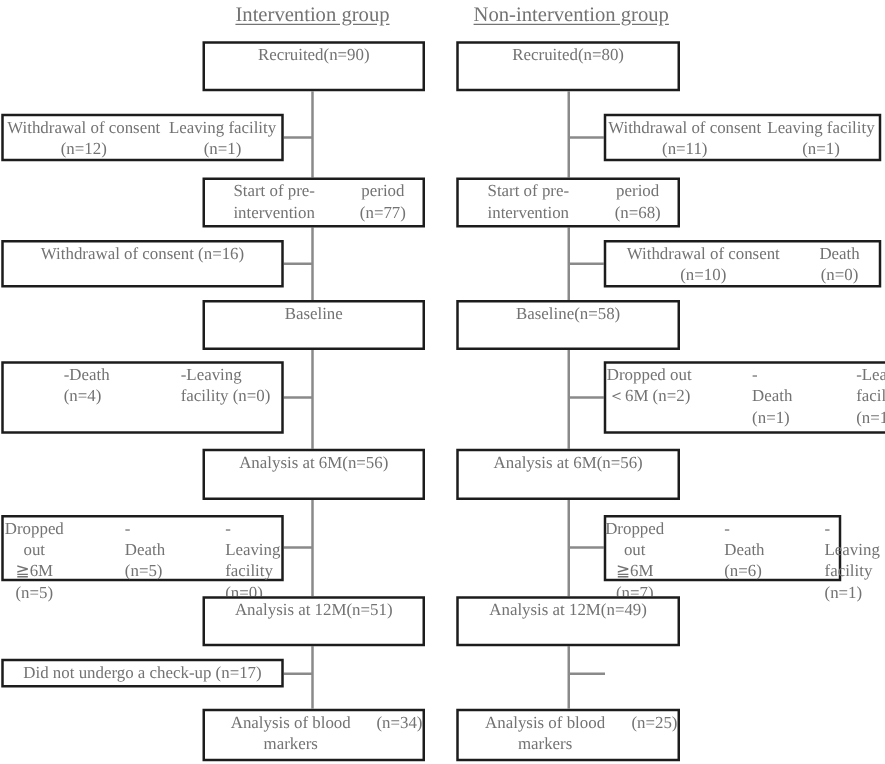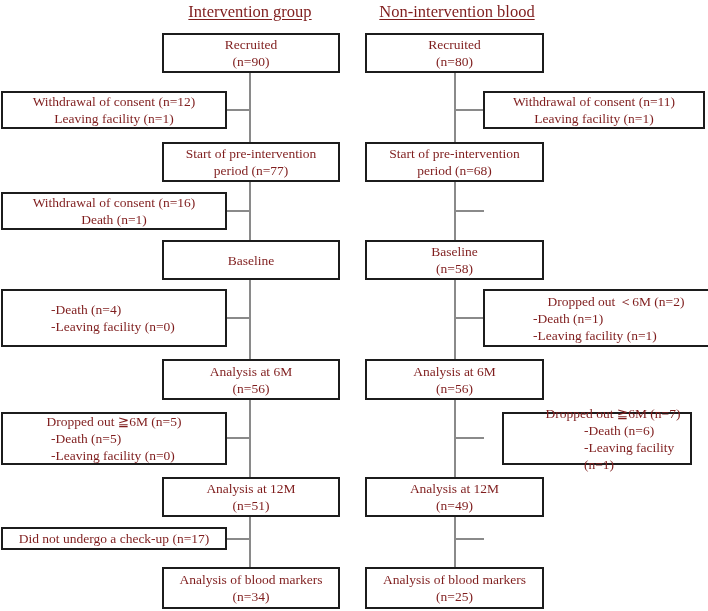--- a/index.html
+++ b/index.html
@@ -2,38 +2,38 @@
 <html><head>
 <meta charset="utf-8">
 <style>
   html, body { margin: 0; padding: 0; background: #ffffff; }
   #figure {
     position: relative;
     width: 708px;
     height: 611px;
     background: #ffffff;
     font-family: "Liberation Serif", "DejaVu Serif", serif;
-    color: #7f1d1d;
+    color: #737373;
     overflow: hidden;
   }
   .col-title {
     position: absolute;
     text-align: center;
     font-size: 16.5px;
     text-decoration: underline;
     text-underline-offset: 2px;
     white-space: nowrap;
   }
   .box {
     position: absolute;
     box-sizing: border-box;
     background: #ffffff;
     border: 2px solid #1c1c1c;
     display: flex;
-    flex-direction: column;
+    flex-direction: row;
     justify-content: center;
     font-size: 13.5px;
     line-height: 17px;
     z-index: 2;
   }
   .box .c   { text-align: center; }
   .box .sub { text-align: left; padding-left: 48px; }
   .vline {
     position: absolute;
     width: 2px;
@@ -46,21 +46,21 @@
     background: #8a8a8a;
     z-index: 1;
   }
 </style>
 </head>
 <body>
 
 <div id="figure">
 
   <div class="col-title" style="left:155px; top:2px; width:190px;">Intervention group</div>
-  <div class="col-title" style="left:357px; top:2px; width:200px;">Non-intervention blood</div>
+  <div class="col-title" style="left:357px; top:2px; width:200px;">Non-intervention group</div>
 
   <div class="vline" style="left:249px; top:73px; height:494px;"></div>
   <div class="vline" style="left:454px; top:73px; height:494px;"></div>
 
   <div class="hline" style="left:225px; top:109px; width:25px;"></div>
   <div class="hline" style="left:225px; top:210px; width:25px;"></div>
   <div class="hline" style="left:225px; top:317px; width:25px;"></div>
   <div class="hline" style="left:225px; top:437px; width:25px;"></div>
   <div class="hline" style="left:225px; top:538px; width:25px;"></div>
 
@@ -80,21 +80,20 @@
     <div class="c">Leaving facility (n=1)</div>
   </div>
 
   <div class="box" style="left:162px; top:142px; width:178px; height:40px;">
     <div class="c">Start of pre-intervention</div>
     <div class="c">period (n=77)</div>
   </div>
 
   <div class="box" style="left:1px; top:192px; width:226px; height:38px;">
     <div class="c">Withdrawal of consent (n=16)</div>
-    <div class="c">Death (n=1)</div>
   </div>
 
   <div class="box" style="left:162px; top:240px; width:178px; height:40px;">
     <div class="c">Baseline</div>
   </div>
 
   <div class="box" style="left:1px; top:289px; width:226px; height:58px;">
     <div class="sub">-Death (n=4)</div>
     <div class="sub">-Leaving facility (n=0)</div>
   </div>
@@ -132,38 +131,42 @@
   <div class="box" style="left:483px; top:91px; width:222px; height:38px;">
     <div class="c">Withdrawal of consent (n=11)</div>
     <div class="c">Leaving facility (n=1)</div>
   </div>
 
   <div class="box" style="left:365px; top:142px; width:179px; height:40px;">
     <div class="c">Start of pre-intervention</div>
     <div class="c">period (n=68)</div>
   </div>
 
+  <div class="box" style="left:483px; top:192px; width:222px; height:38px;">
+    <div class="c">Withdrawal of consent (n=10)</div>
+    <div class="c">Death (n=0)</div>
+  </div>
 
   <div class="box" style="left:365px; top:240px; width:179px; height:40px;">
     <div class="c">Baseline</div>
     <div class="c">(n=58)</div>
   </div>
 
   <div class="box" style="left:483px; top:289px; width:266px; height:58px;">
     <div class="c">Dropped out ＜6M (n=2)</div>
     <div class="sub">-Death (n=1)</div>
     <div class="sub">-Leaving facility (n=1)</div>
   </div>
 
   <div class="box" style="left:365px; top:359px; width:179px; height:41px;">
     <div class="c">Analysis at 6M</div>
     <div class="c">(n=56)</div>
   </div>
 
-  <div class="box" style="left:502px; top:412px; width:190px; height:53px;padding-left:32px;">
+  <div class="box" style="left:483px; top:412px; width:190px; height:53px;padding-left:32px;">
     <div class="c">Dropped out ≧6M (n=7)</div>
     <div class="sub">-Death (n=6)</div>
     <div class="sub">-Leaving facility (n=1)</div>
   </div>
 
   <div class="box" style="left:365px; top:477px; width:179px; height:40px;">
     <div class="c">Analysis at 12M</div>
     <div class="c">(n=49)</div>
   </div>
 

